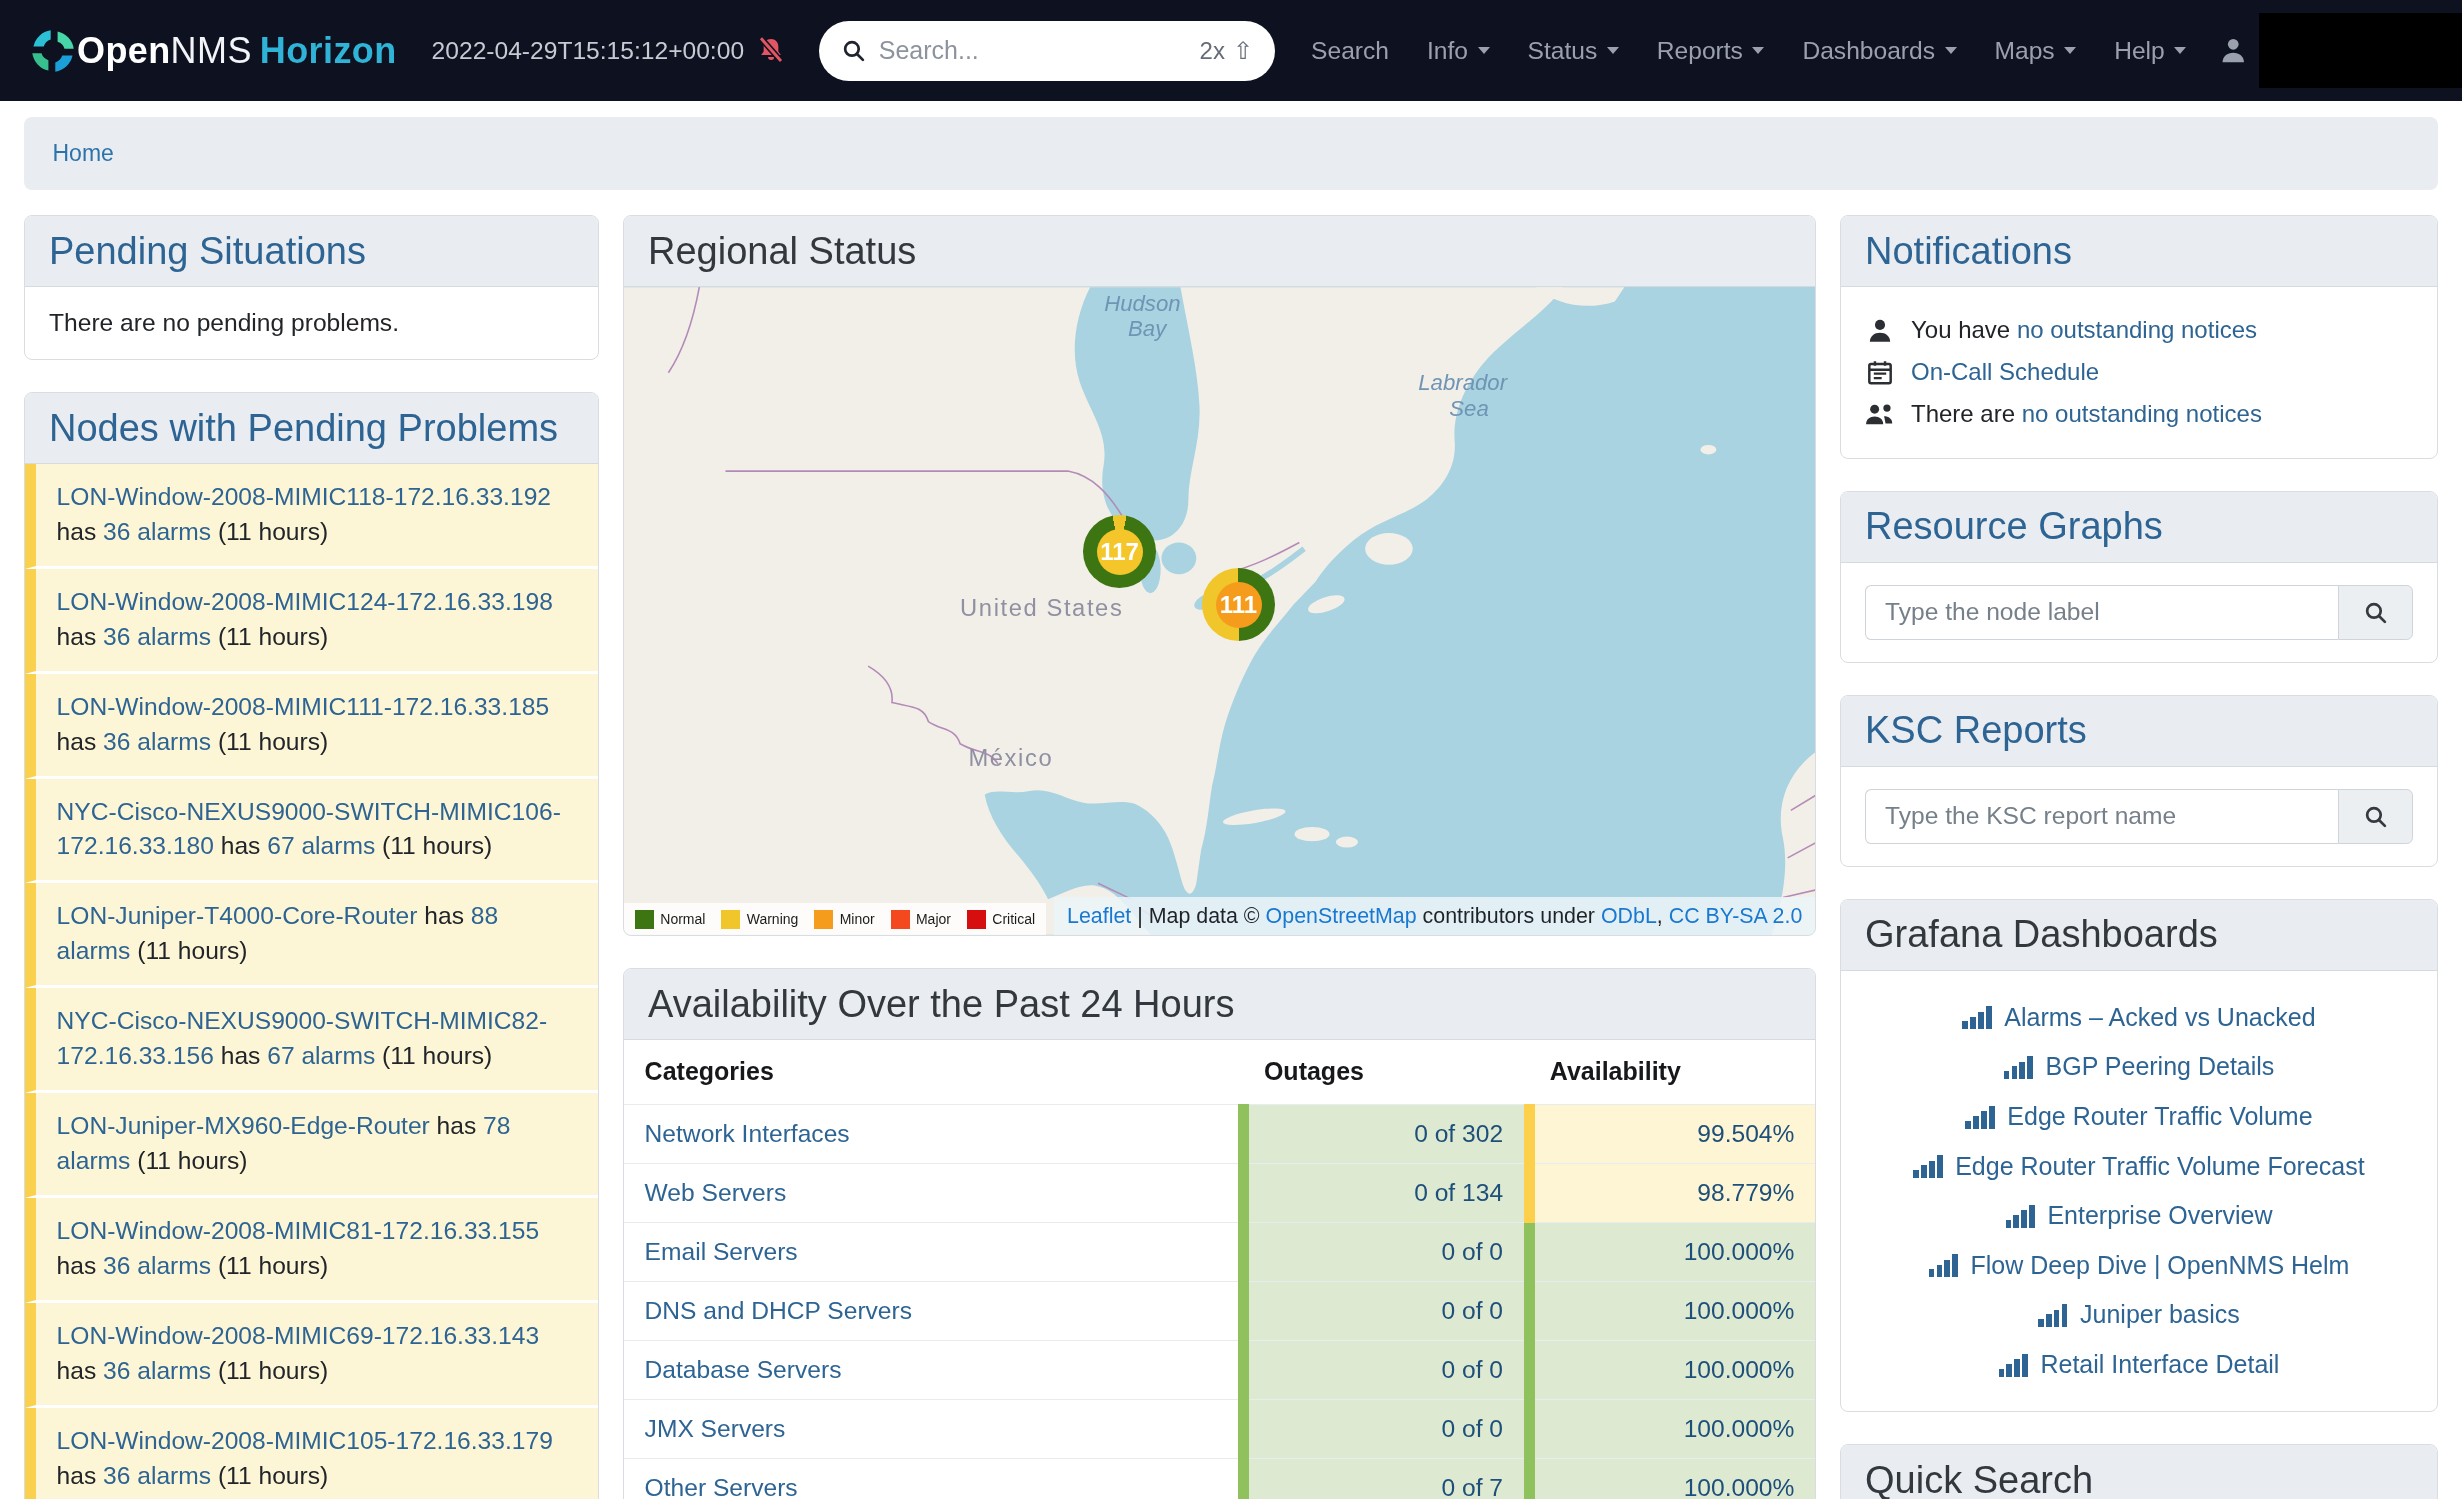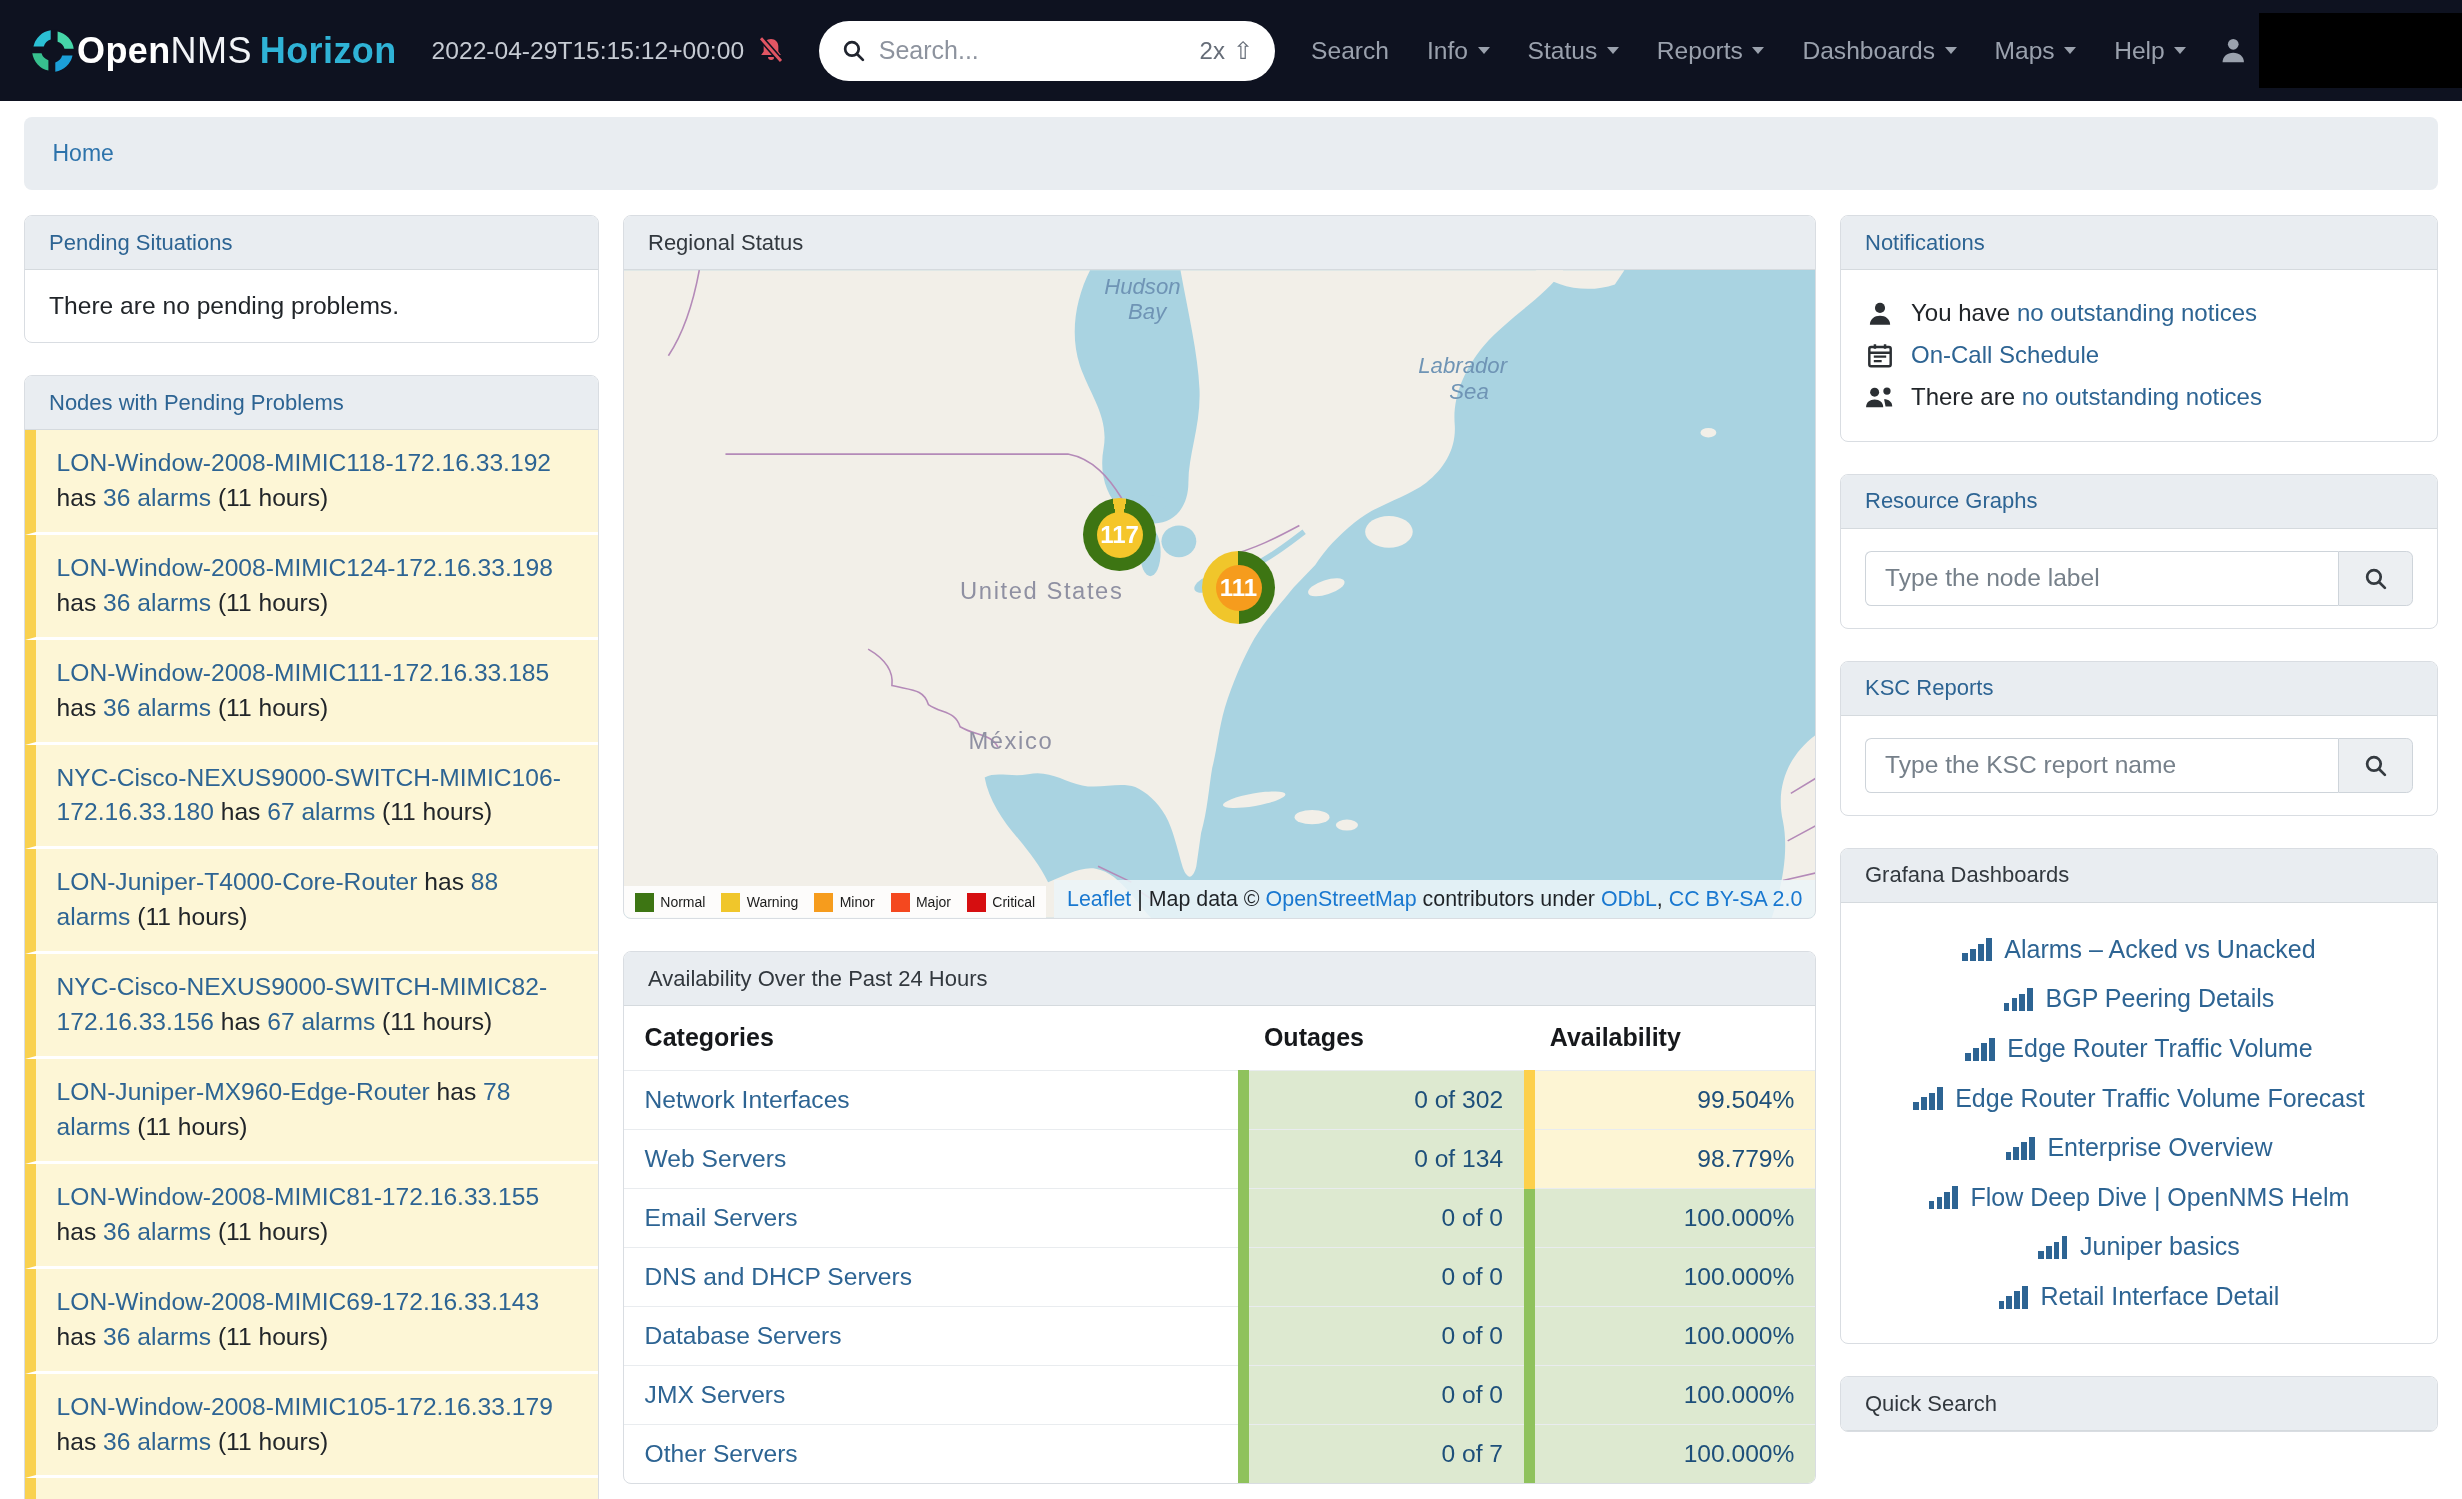--- a/index.html
+++ b/index.html
@@ -35,21 +35,21 @@
   .content { padding:0 24px; }
   .breadcrumb-bar { margin-top:16px; height:73px; background:#e9edf1; border-radius:8px;
                     display:flex; align-items:center; padding:0 28.5px; }
   .breadcrumb-bar a { color:#2d73ab; font-size:23px; }
   .columns { margin-top:25px; display:flex; gap:24px; align-items:flex-start; }
   .col-left { width:575px; flex:none; }
   .col-mid { width:1193px; flex:none; }
   .col-right { flex:1; min-width:0; }
 
   .card { background:#fff; border:0.8px solid #d9dde2; border-radius:8px; margin-bottom:32px; overflow:hidden; }
-  .card-header { background:#e9edf1; border-bottom:0.8px solid #d5dade; padding:13.5px 24px; font-size:22px; }
+  .card-header { background:#e9edf1; border-bottom:0.8px solid #d5dade; padding:13.5px 24px; font-size:38px; }
   .card-header.blue { color:#2d6493; }
   .card-header.dark { color:#32383e; }
   .card-body { padding:22px 24px; font-size:24.6px; color:#212529; }
 
   
   .node-row { background:#fdf6d6; border-left:11px solid #f9d14f; border-bottom:3.2px solid #fff;
               padding:16px 20.6px; font-size:24.6px; line-height:1.42; color:#212529; }
   .node-row a { color:#2d6493; }
 
   

